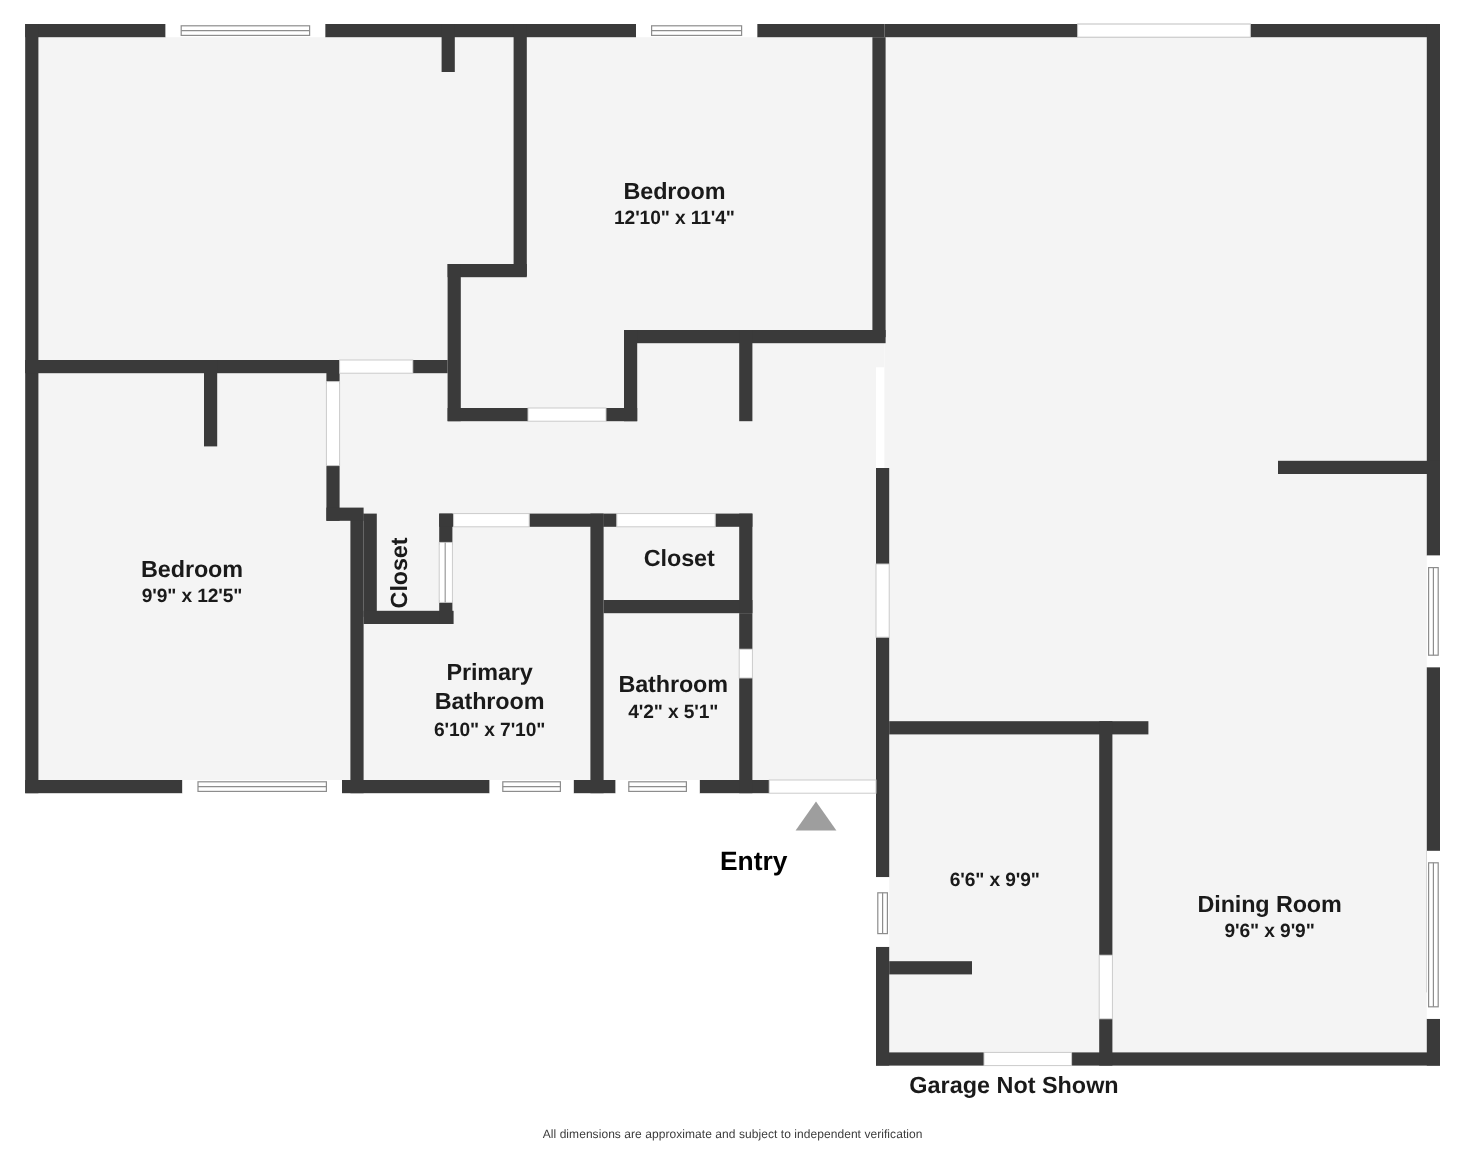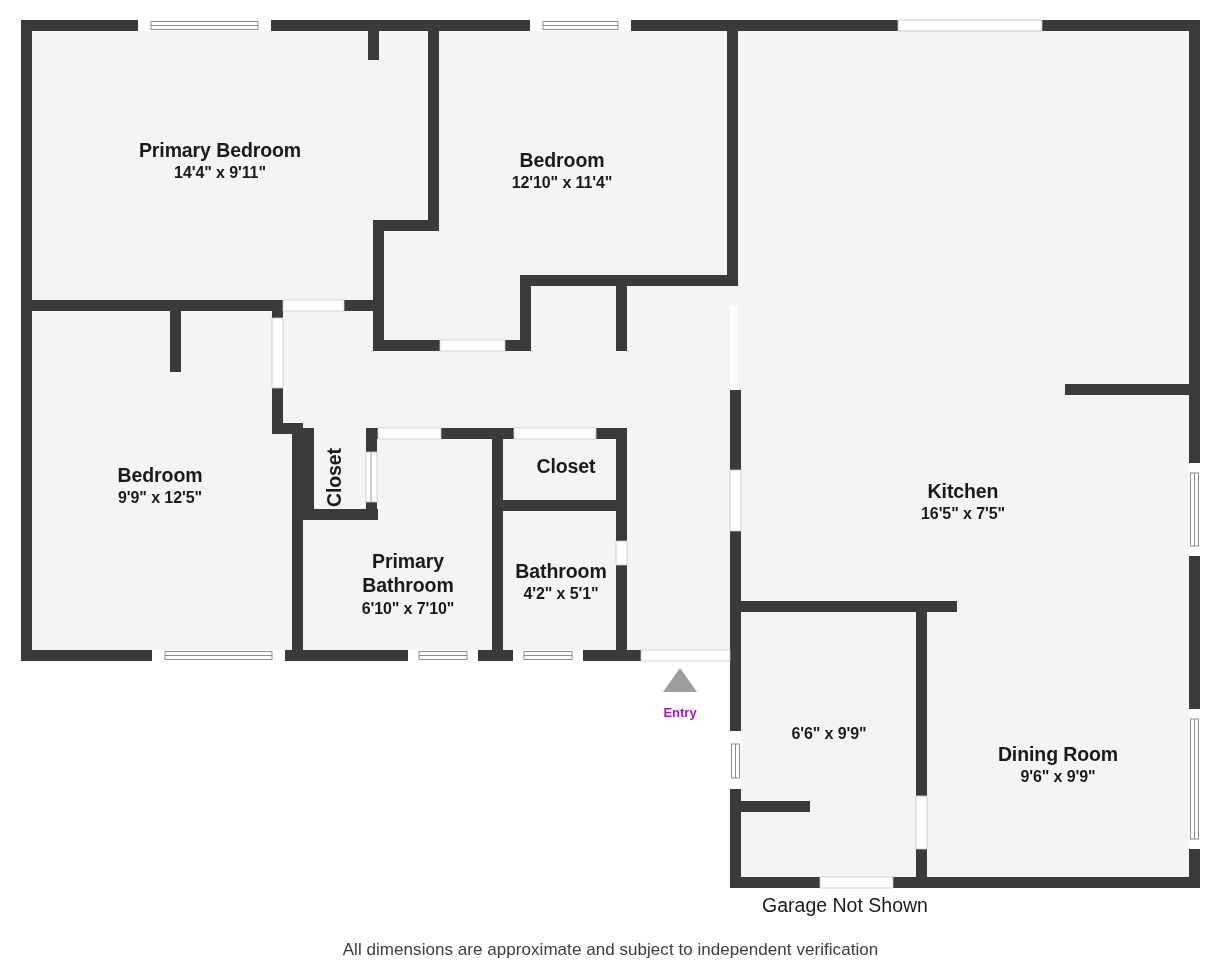--- a/index.html
+++ b/index.html
@@ -7,23 +7,23 @@
   body{width:1221px;height:960px;font-family:"Liberation Sans","DejaVu Sans",sans-serif;}
   #stage{position:relative;width:1221px;height:960px;background:#ffffff;overflow:hidden;}
   #plan{position:absolute;left:0;top:0;width:1221px;height:960px;}
   .lbl{position:absolute;text-align:center;color:#1a1a1a;line-height:1.18;
        font-weight:700;letter-spacing:-0.1px;white-space:nowrap;}
   .lbl .nm{font-size:19.5px;font-weight:700;display:block;}
   .lbl .dm{font-size:16px;font-weight:700;display:block;margin-top:2px;}
   .lbl.two .nm{line-height:1.25;}
   .vert{transform:rotate(-90deg);transform-origin:50% 50%;}
   .disclaimer{position:absolute;left:0;top:940px;width:1221px;text-align:center;
-       font-size:17px;font-weight:400;color:#3c3c3c;letter-spacing:0.05px;}
-  .garage{position:absolute;text-align:center;font-size:19.5px;font-weight:400;color:#1a1a1a;white-space:nowrap;}
-  .entry-lbl{position:absolute;text-align:center;font-size:13px;font-weight:700;color:#a21caf;white-space:nowrap;}
+       font-size:10px;font-weight:400;color:#3c3c3c;letter-spacing:0.05px;}
+  .garage{position:absolute;text-align:center;font-size:19.5px;font-weight:700;color:#1a1a1a;white-space:nowrap;}
+  .entry-lbl{position:absolute;text-align:left;font-size:22px;font-weight:700;color:#000000;white-space:nowrap;}
 </style>
 </head>
 <body>
 
 <div id="stage">
 
   <svg id="plan" viewBox="0 0 1221 960">
     <defs>
       <g id="defs-empty"></g>
     </defs>
@@ -217,40 +217,32 @@
         <rect x="1190.5" y="719" width="8" height="120" fill="#ffffff" stroke="#8d8d8d" stroke-width="1"></rect>
         <line x1="1194.5" y1="719" x2="1194.5" y2="839" stroke="#8d8d8d" stroke-width="1"></line>
       </g>
 
     </g>
 
     <polygon points="680,668 697,692 663,692" fill="#9e9e9e"></polygon>
 
   </svg>
 
-  <div class="lbl" style="left:0;top:139px;width:440px;">
-    <span class="nm">Primary Bedroom</span>
-    <span class="dm">14'4" x 9'11"</span>
-  </div>
 
   <div class="lbl" style="left:432px;top:149px;width:260px;">
     <span class="nm">Bedroom</span>
     <span class="dm">12'10" x 11'4"</span>
   </div>
 
 
   <div class="lbl" style="left:30px;top:464px;width:260px;">
     <span class="nm">Bedroom</span>
     <span class="dm">9'9" x 12'5"</span>
   </div>
 
-  <div class="lbl" style="left:763px;top:480px;width:400px;">
-    <span class="nm">Kitchen</span>
-    <span class="dm">16'5" x 7'5"</span>
-  </div>
 
   <div class="lbl vert" style="left:284px;top:466px;width:100px;">
     <span class="nm">Closet</span>
   </div>
 
   <div class="lbl" style="left:486px;top:455px;width:160px;">
     <span class="nm">Closet</span>
   </div>
 
   <div class="lbl two" style="left:318px;top:549px;width:180px;">

